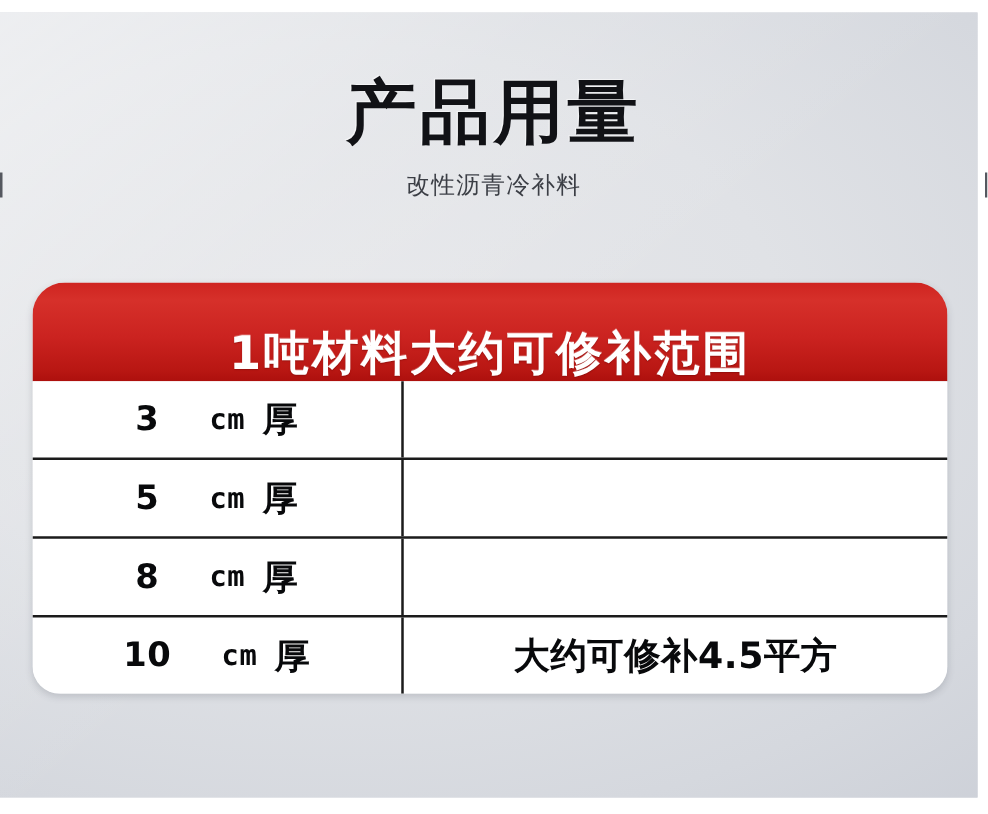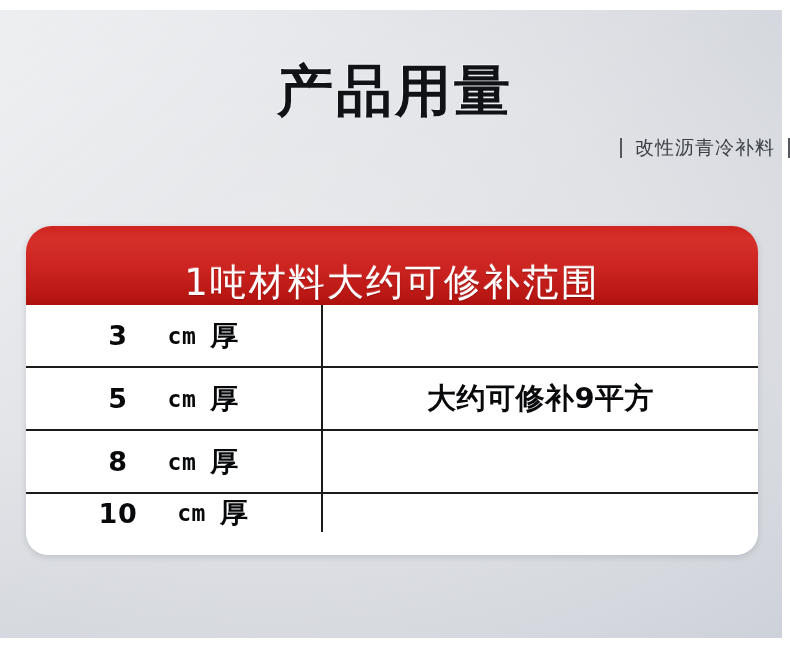--- a/index.html
+++ b/index.html
@@ -58,21 +58,21 @@
     font-weight: 700;
     letter-spacing: 3px;
     color: #111216;
     line-height: 1.05;
     text-shadow: -1px -1px 0 rgba(255,255,255,0.55);
   }
   .subtitle-row {
     margin-top: 14px;
     display: flex;
     align-items: center;
-    justify-content: flex-end;
+    justify-content: space-between;
     gap: 13px;
   }
   .sub-bar {
     display: inline-block;
     width: 2px;
     height: 20px;
     background: #55585f;
   }
   .page-subtitle {
     font-family: "DejaVu Sans", "Liberation Sans", sans-serif;
@@ -96,39 +96,38 @@
   .card-header {
     height: 79px;
     display: flex;
     align-items: center;
     justify-content: center;
     background: linear-gradient(180deg, #cf2420 0%, #d6302a 18%, #cb2320 55%, #b91713 88%, #ad100d 100%);
   }
   .card-header-title {
     font-family: "DejaVu Sans", "Liberation Sans", sans-serif;
     font-size: 37px;
-    font-weight: 400;
+    font-weight: 700;
     letter-spacing: 2px;
     color: #ffffff;
     text-shadow: 0 1px 1px rgba(120,10,8,0.55), 0 -1px 0 rgba(255,255,255,0.28);
     margin-top: 35px;
   }
 
   .table {
     background: #ffffff;
   }
   .row {
     display: flex;
     align-items: stretch;
     height: 61px;
     border-bottom: 2px solid #1b1b1b;
   }
   .row:last-child {
     border-bottom: none;
-    flex-direction: column;
   }
   .cell {
     display: flex;
     align-items: center;
     justify-content: center;
     font-family: "DejaVu Sans", "Liberation Sans", sans-serif;
     color: #08090b;
   }
   .cell-thickness {
     width: 295px;
@@ -187,35 +186,35 @@
             <span class="suffix">厚</span>
         </div>
       </div>
 
       <div class="row">
         <div class="cell cell-thickness">
           <span>5</span>
             <span class="unit">cm</span>
             <span class="suffix">厚</span>
         </div>
-        <div class="cell cell-coverage">大约可修补9平方</div>
       </div>
 
       <div class="row">
         <div class="cell cell-thickness">
           <span>8</span>
             <span class="unit">cm</span>
             <span class="suffix">厚</span>
         </div>
       </div>
 
       <div class="row">
         <div class="cell cell-thickness">
           <span>10</span>
             <span class="unit">cm</span>
             <span class="suffix">厚</span>
         </div>
+        <div class="cell cell-coverage">大约可修补4.5平方</div>
       </div>
 
     </div>
   </div>
 
 </div>
 
 </body></html>

